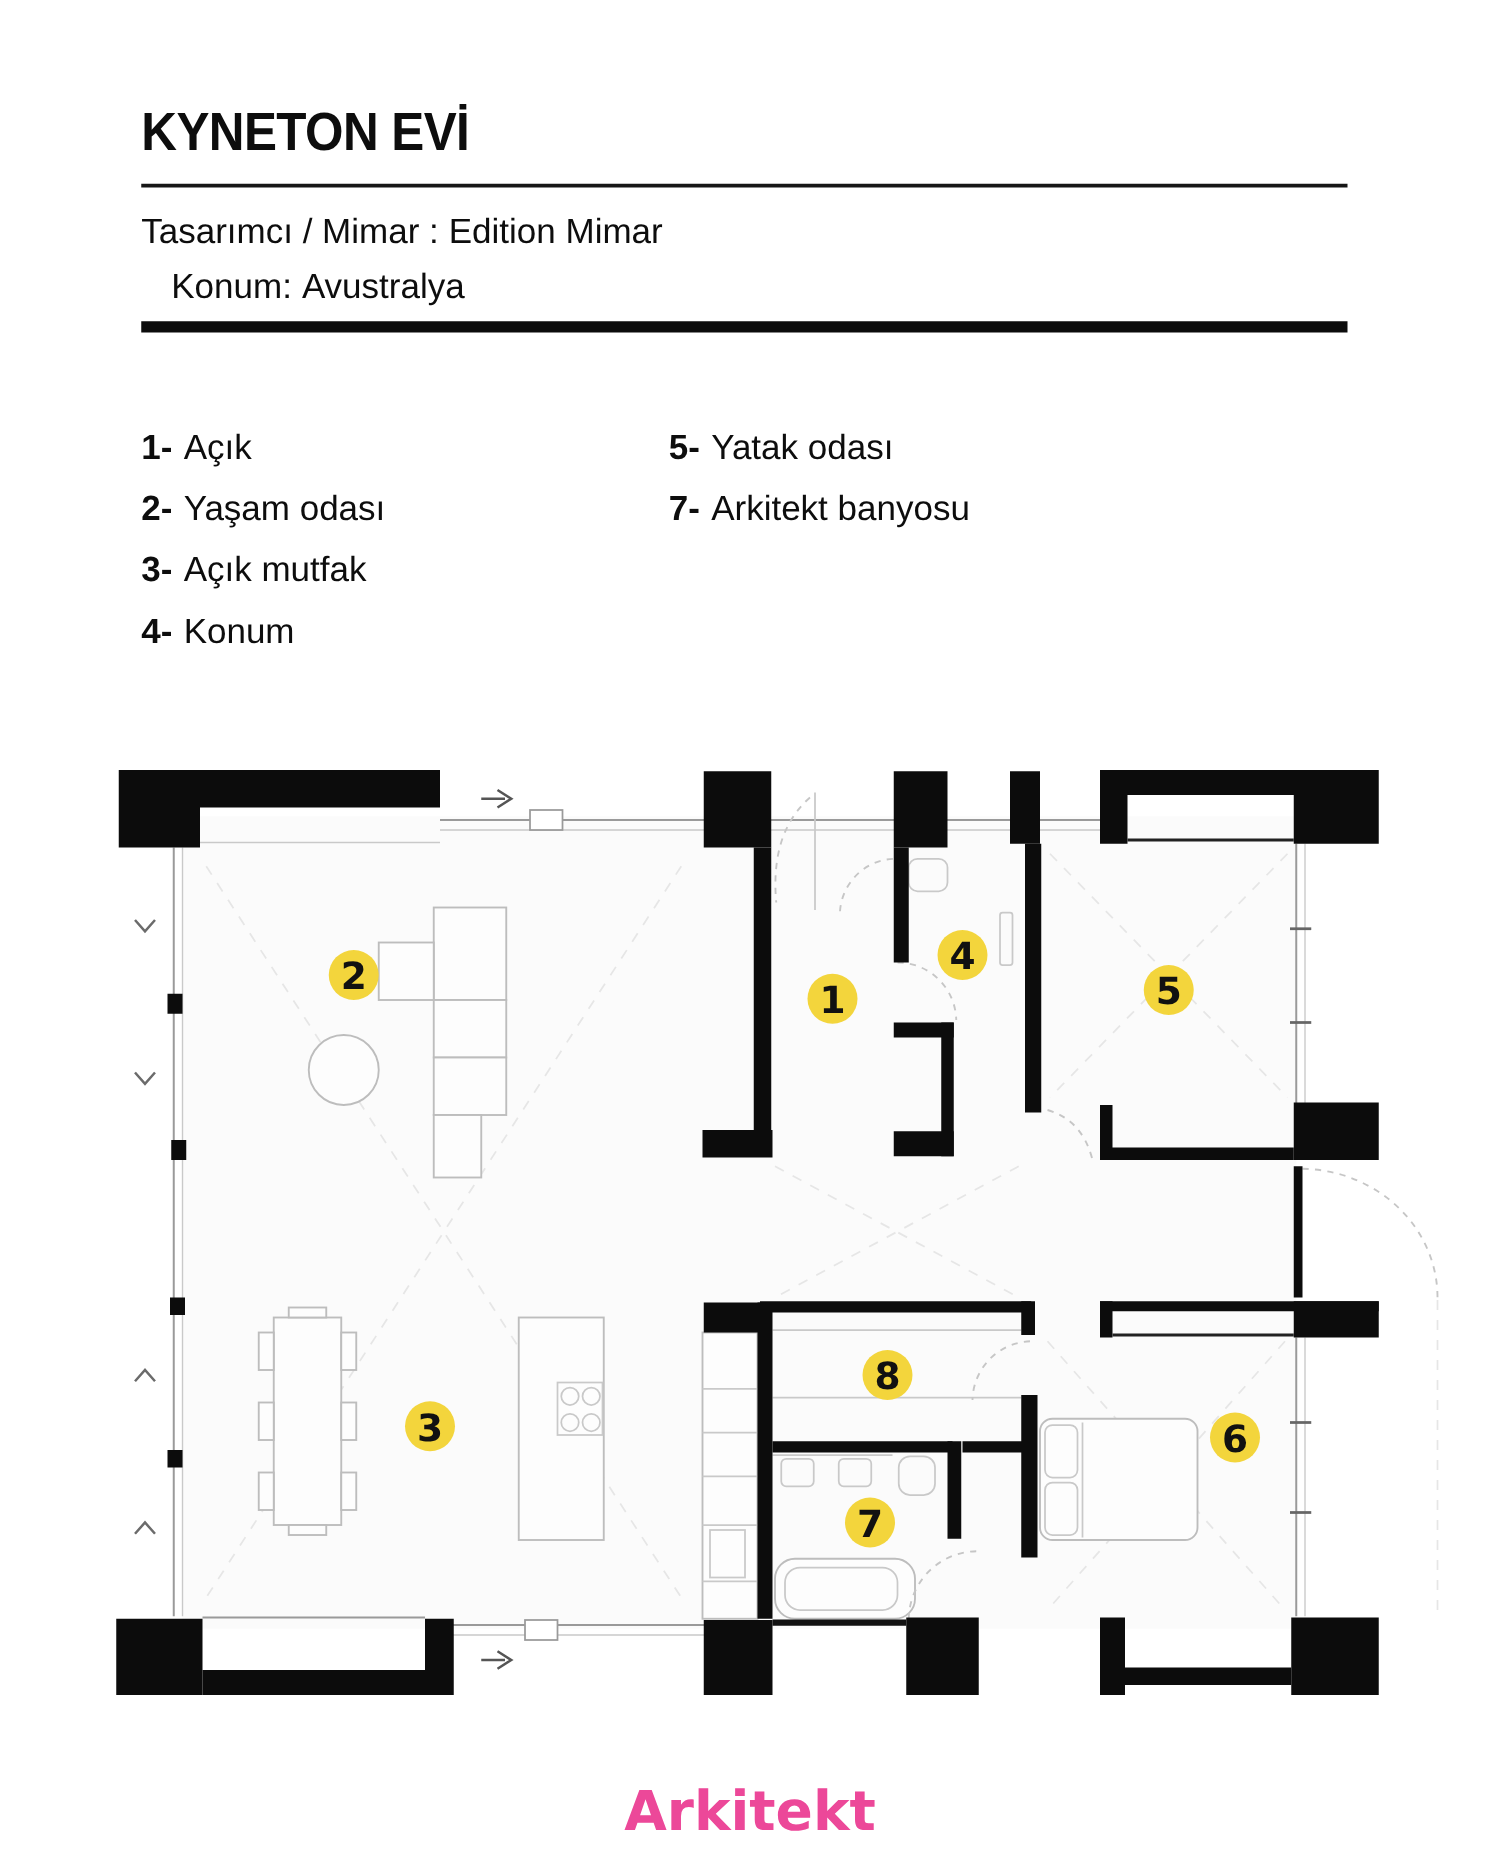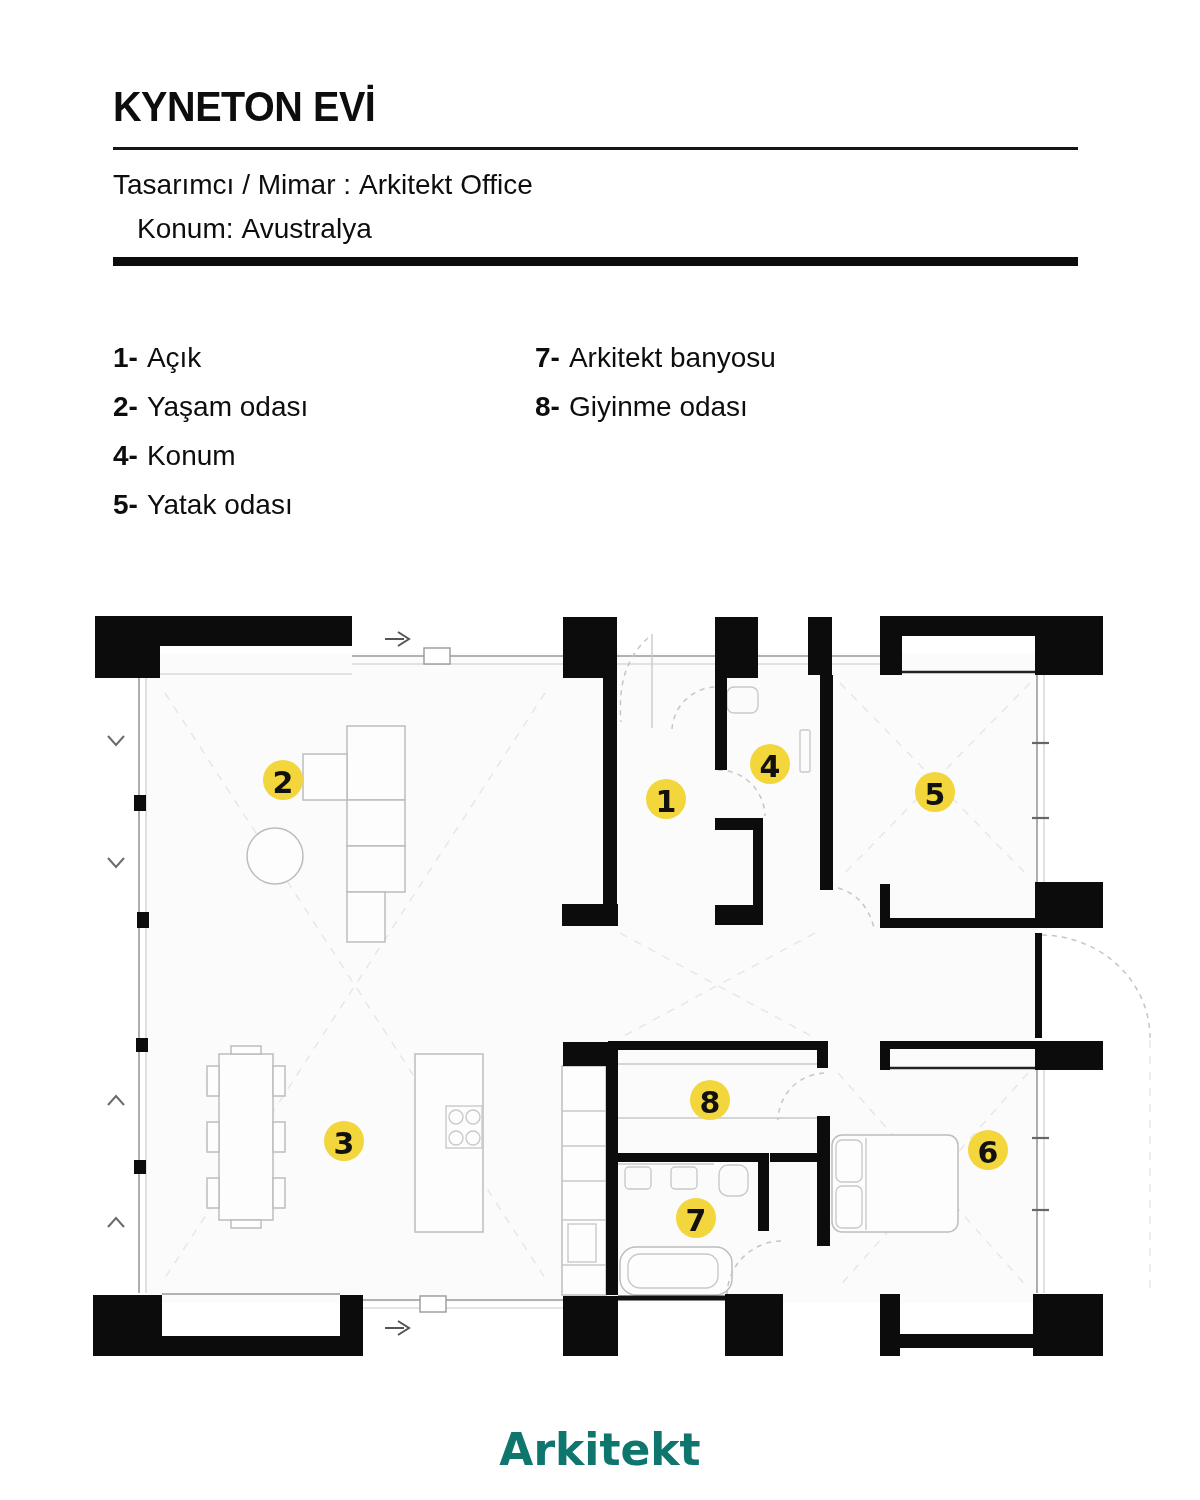--- a/index.html
+++ b/index.html
@@ -41,43 +41,43 @@
   .arrow{stroke:#555;stroke-width:2;fill:none;}
   .chev{stroke:#6b6b6b;stroke-width:2;fill:none;}
   .marker-num{
     font-family:"DejaVu Sans","Liberation Sans",sans-serif;font-weight:bold;
     font-size:30px;fill:#111;text-anchor:middle;dominant-baseline:central;
   }
   
   #brand{
     left:0;top:1424px;width:1200px;text-align:center;
     font-family:"DejaVu Sans","Liberation Sans",sans-serif;
-    font-size:44px;font-weight:bold;letter-spacing:0px;color:#0f766e;
+    font-size:44px;font-weight:bold;letter-spacing:0px;color:#ec4899;
   }
 </style>
 </head>
 <body>
 
 <div class="abs" id="title">KYNETON EVİ</div>
 <div class="abs rule-thin"></div>
 <div class="abs meta" id="meta-designer">
-  <b>Tasarımcı / Mimar :</b><span>Arkitekt Office</span>
+  <b>Tasarımcı / Mimar :</b><span>Edition Mimar</span>
 </div>
 <div class="abs meta" id="meta-location">
   <b>Konum:</b><span>Avustralya</span>
 </div>
 <div class="abs rule-thick"></div>
 
 <div class="abs" id="legend">
   <div class="legend-item"><b>1-</b><span>Açık</span></div>
   <div class="legend-item"><b>2-</b><span>Yaşam odası</span></div>
+  <div class="legend-item"><b>3-</b><span>Açık mutfak</span></div>
   <div class="legend-item"><b>4-</b><span>Konum</span></div>
   <div class="legend-item"><b>5-</b><span>Yatak odası</span></div>
   <div class="legend-item"><b>7-</b><span>Arkitekt banyosu</span></div>
-  <div class="legend-item"><b>8-</b><span>Giyinme odası</span></div>
 </div>
 
 <svg class="abs" id="plan" width="1070" height="765" viewBox="90 610 1070 765" xmlns="http://www.w3.org/2000/svg">
 
   <rect x="146" y="655" width="891" height="650" fill="#fbfbfb"></rect>
 
   <g>
     <path class="sight" d="M165,695 L545,1280"></path>
     <path class="sight" d="M545,695 L165,1280"></path>
     <path class="sight" d="M620,935 L815,1040"></path>

